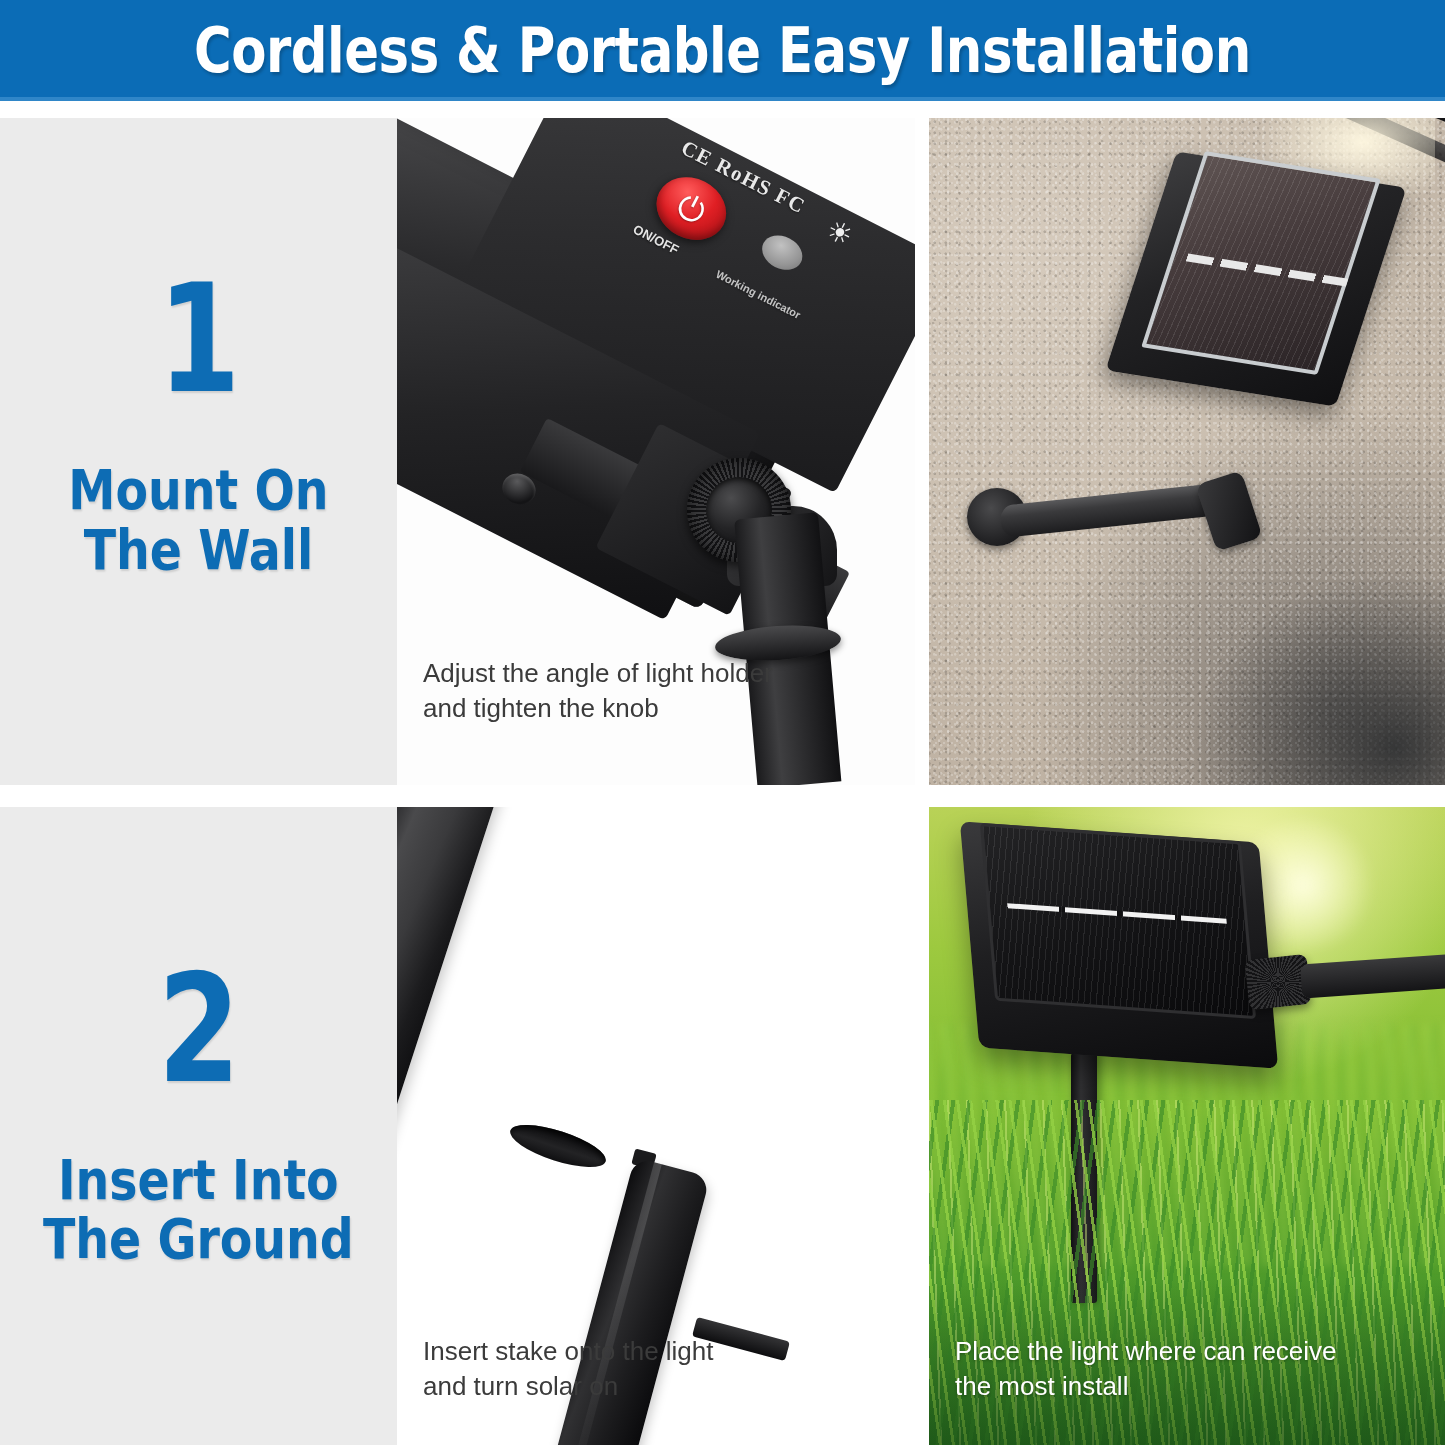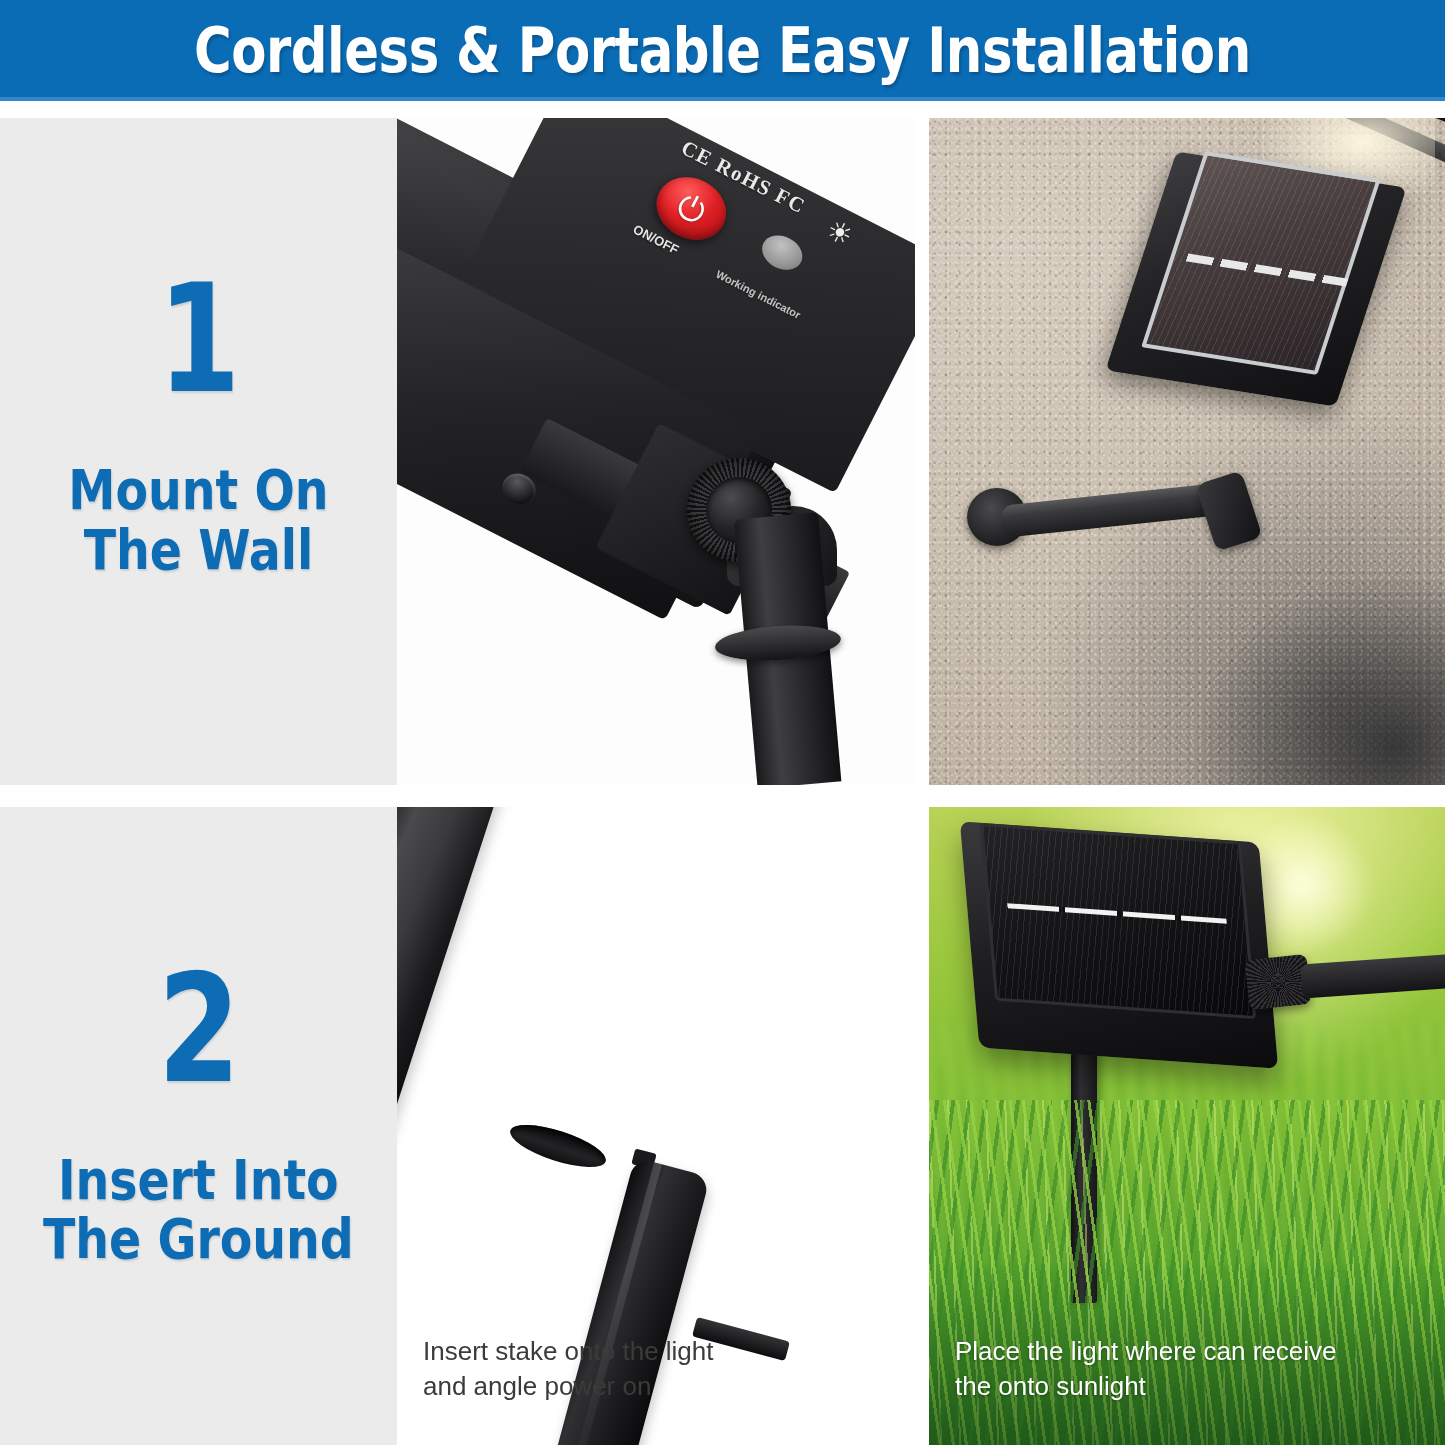--- a/index.html
+++ b/index.html
@@ -606,20 +606,22 @@
             <div class="lh-cert">CE RoHS FC</div>
             <div class="lh-power">
               <span class="lh-power-glyph">⏻</span>
             </div>
             <div class="lh-indicator"></div>
             <div class="lh-sunicon">☀</div>
             <div class="lh-lbl lh-lbl-onoff">ON/OFF</div>
             <div class="lh-lbl lh-lbl-workng">Working indicator</div>
           </div>
         </div>
+        <div class="cap cap-dark">Adjust the angle of light holder
+and tighten the knob</div>
       </div>
 
       <div class="cell cell-gap"></div>
 
       <div class="cell cell-right-photo">
         <div class="photo-wall">
           <div class="wall-bg"></div>
           <div class="wall-tex"></div>
           <div class="wall-shadow-br"></div>
           <div class="wall-beam"></div>
@@ -648,39 +650,39 @@
       <div class="cell cell-left-photo">
         <div class="photo-stake">
           <div class="st-tube"></div>
           <div class="st-tube-mouth"></div>
           <div class="st-stake-nub"></div>
           <div class="st-stake"></div>
           <div class="st-stake-rib"></div>
           <div class="st-wing"></div>
         </div>
         <div class="cap cap-dark">Insert stake onto the light
-and angle power on</div>
+and turn solar on</div>
       </div>
 
       <div class="cell cell-gap"></div>
 
       <div class="cell cell-right-photo">
         <div class="photo-grass">
           <div class="gr-bg"></div>
           <div class="gr-bokeh"></div>
           <div class="gr-bokeh2"></div>
           <div class="gr-blades-blur"></div>
           <div class="gr-stake"></div>
           <div class="gr-panel-case"></div>
           <div class="gr-panel-face"></div>
           <div class="gr-busbar"></div>
           <div class="gr-connector"></div>
           <div class="gr-cable"></div>
           <div class="gr-blades"></div>
           <div class="gr-dark-bottom"></div>
         </div>
         <div class="cap cap-light">Place the light where can receive
-the onto sunlight</div>
+the most install</div>
       </div>
     </div>
 
   </div>
 </div>
 
 </body></html>

